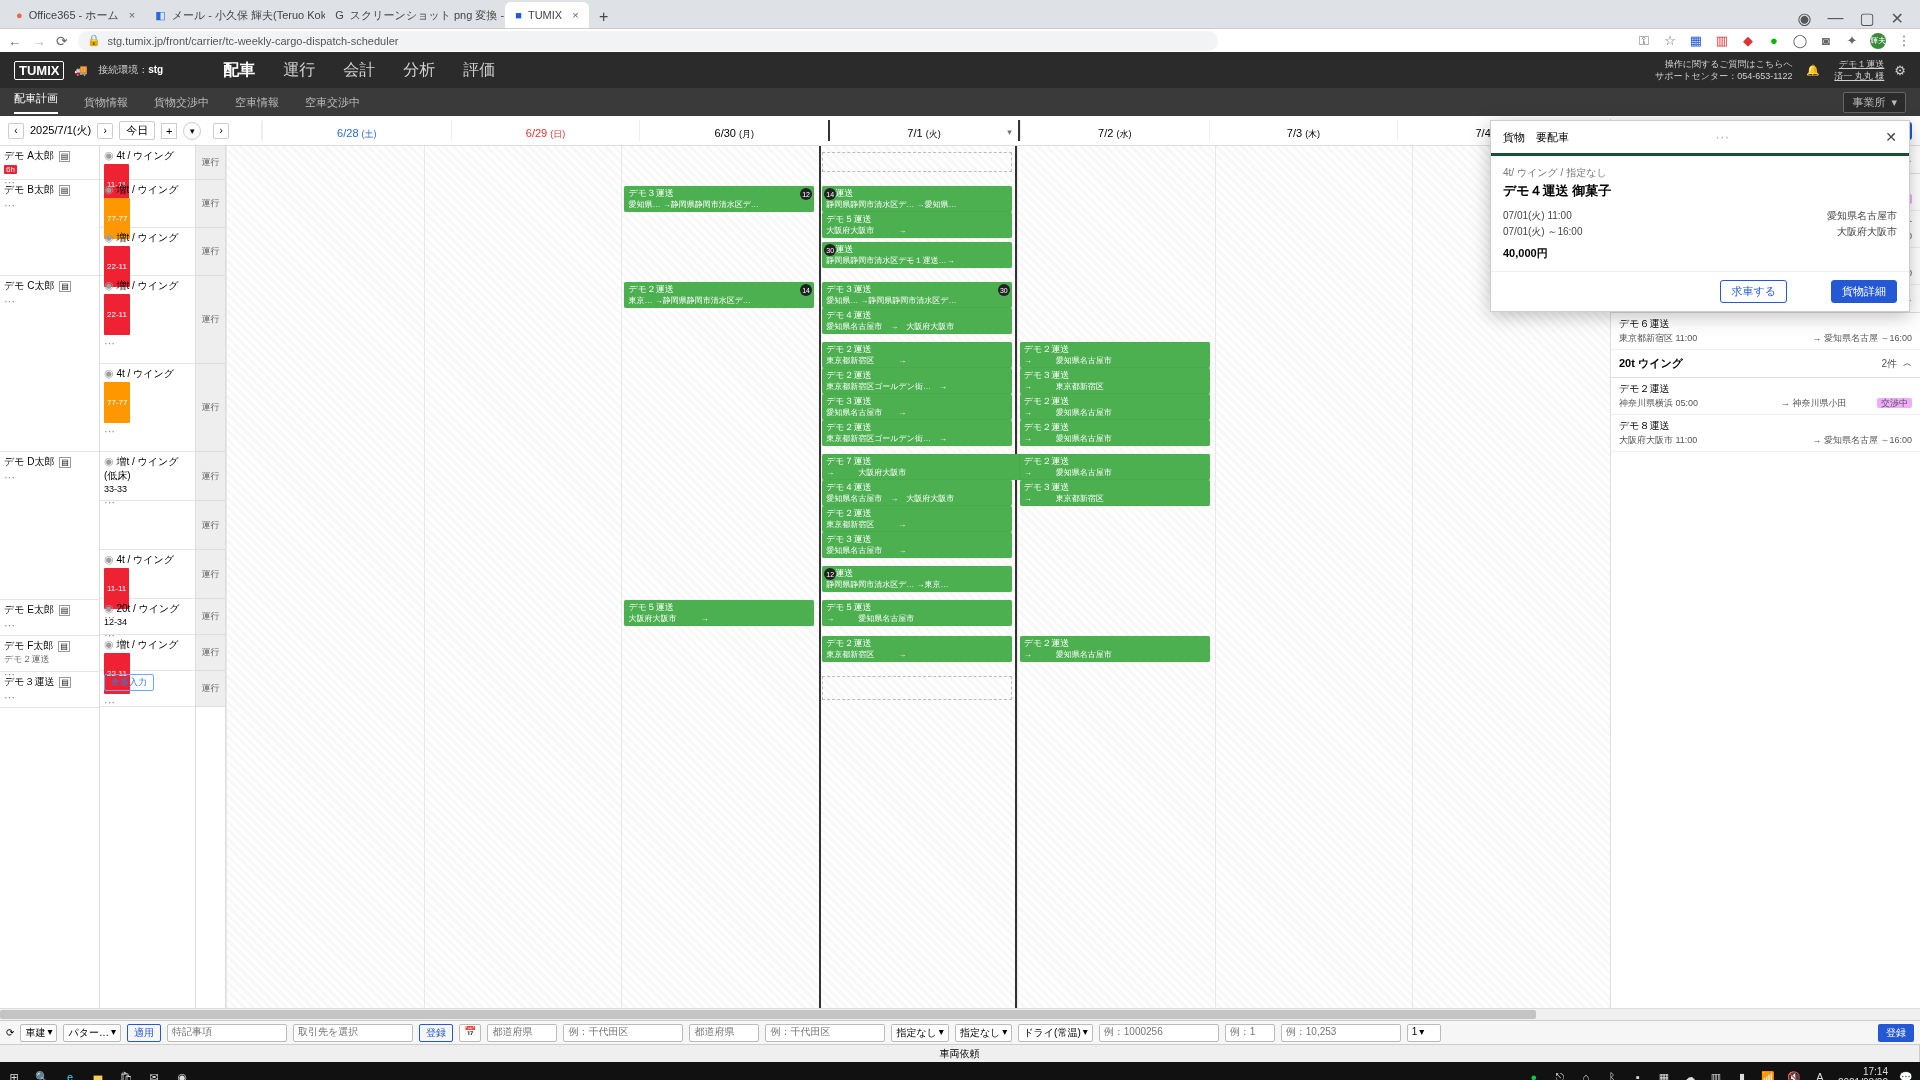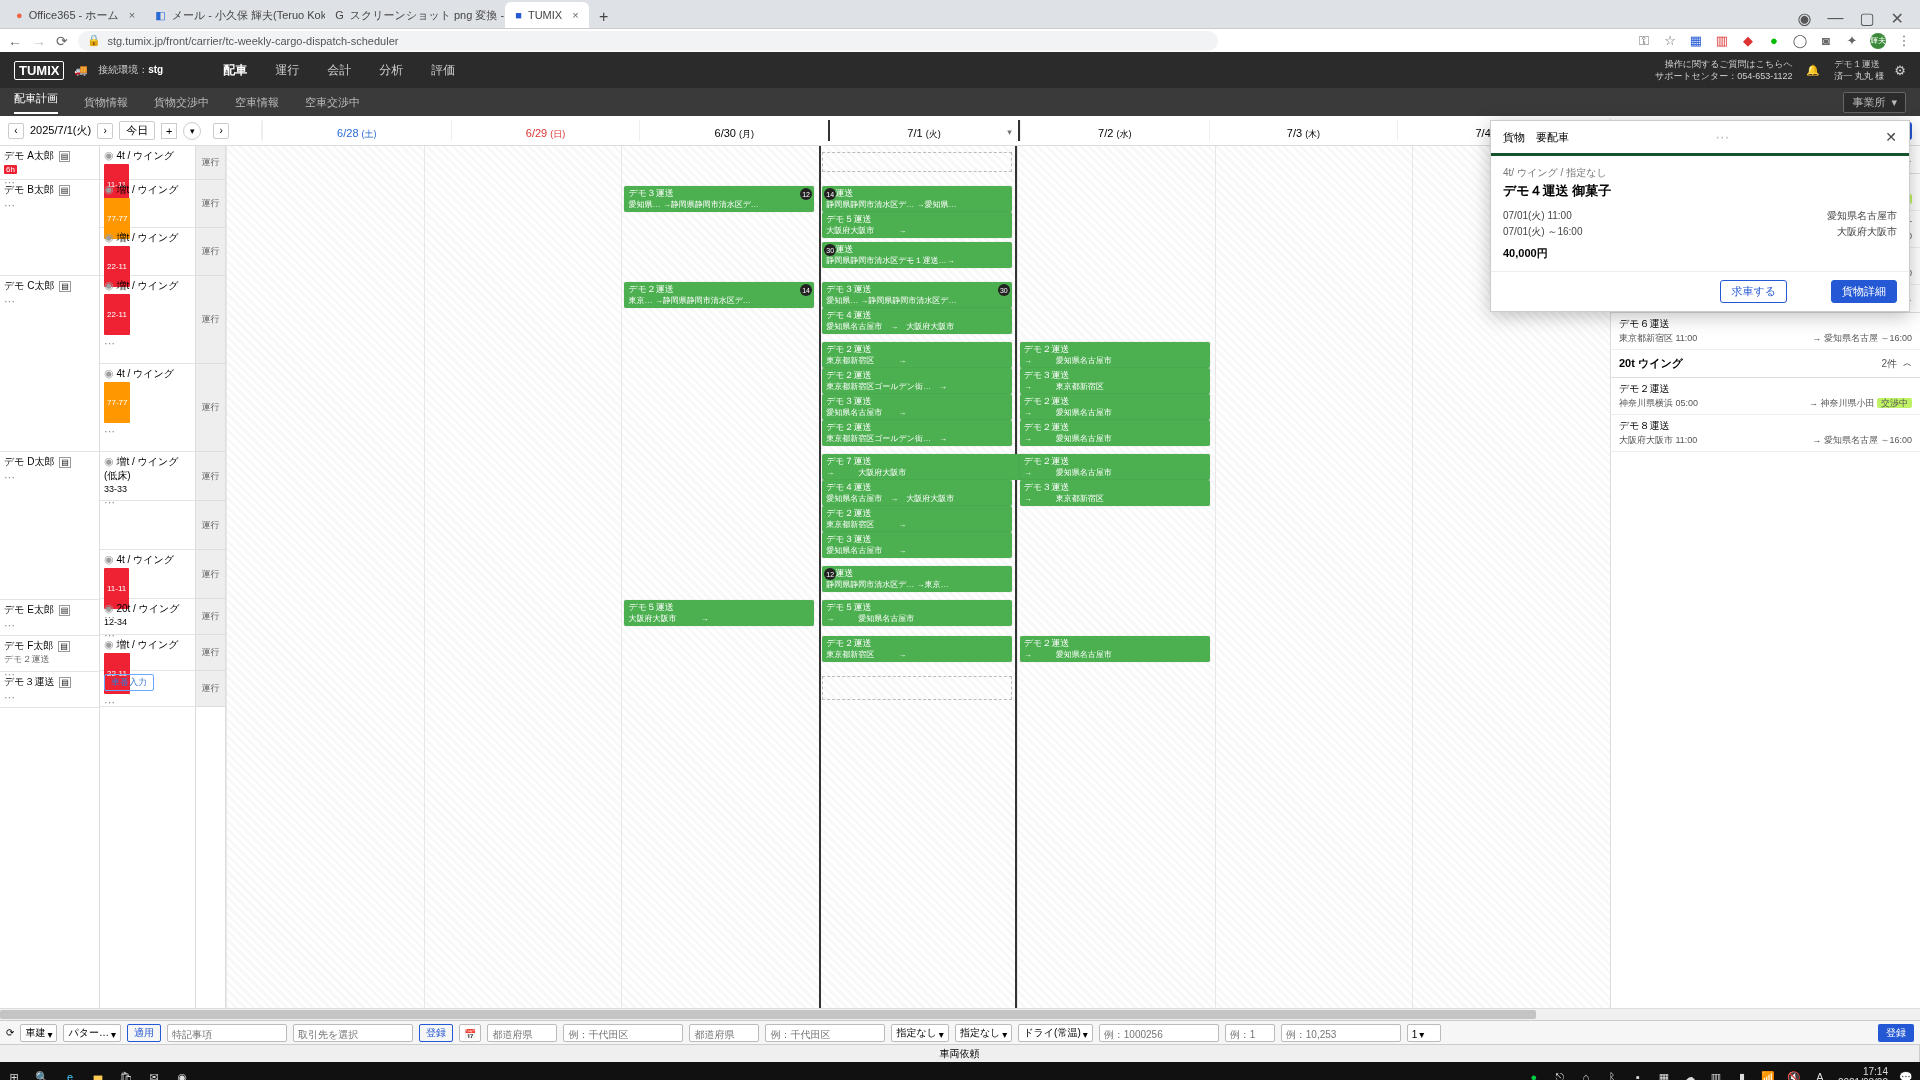--- a/index.html
+++ b/index.html
@@ -13,25 +13,25 @@
 .win-controls { margin-left:auto; display:flex; gap:16px; padding-right:10px; color:#555; }
 .addr-bar { height:24px; background:#fff; border-top:1px solid #ccc; display:flex; align-items:center; padding:0 8px; gap:10px; }
 .nav-ico { color:#666; font-size:14px; }
 .url-box { flex:0 0 auto; width:1140px; height:20px; border-radius:10px; background:#f1f3f4; display:flex; align-items:center; padding:0 10px; font-size:11px; color:#555; gap:6px; }
 .ext-icons { margin-left:auto; display:flex; gap:10px; color:#666; font-size:13px; }
 .ext-icons span { width:16px; text-align:center; }
 
 .app-top { height:36px; background:#2b2b2b; color:#cfcfcf; display:flex; align-items:center; padding:0 14px; font-size:11px; }
 .logo { font-weight:bold; font-size:13px; color:#fff; margin-right:10px; border:1px solid #fff; padding:1px 4px; border-radius:2px; }
 .env { font-size:10px; }
-.mainnav { display:flex; gap:28px; margin-left:60px; font-size:12px; }
+.mainnav { display:flex; gap:28px; margin-left:60px; font-size:16px; }
 .mainnav span.active { color:#fff; font-weight:bold; }
 .support { margin-left:auto; font-size:9px; text-align:right; line-height:12px; }
 .bell { margin:0 14px; }
-.user { font-size:9px; line-height:12px; margin-right:10px; }
+.user { font-size:9px; text-align:right; line-height:12px; margin-right:10px;text-decoration:underline; }
 .gear { font-size:13px; }
 
 .subnav { height:28px; background:#3a3a3a; color:#bbb; display:flex; align-items:center; padding:0 14px; font-size:11px; gap:26px; }
 .subnav span.active { color:#fff; border-bottom:2px solid #fff; padding-bottom:6px; }
 .office-dd { margin-left:auto; background:#2b2b2b; border:1px solid #666; padding:2px 8px; border-radius:2px; display:flex; align-items:center; gap:6px; }
 
 .datebar { height:30px; border-bottom:1px solid #ddd; display:flex; align-items:center; font-size:11px; }
 .datebar .ctrl { display:flex; align-items:center; gap:6px; padding:0 8px; }
 .chev { border:1px solid #ccc; width:16px; height:16px; display:flex; align-items:center; justify-content:center; border-radius:2px; font-size:10px; }
 .today-btn { border:1px solid #ccc; padding:1px 6px; border-radius:2px; }
@@ -77,37 +77,37 @@
 .cargo .badge { background:#222; color:#fff; border-radius:50%; width:12px; height:12px; display:inline-flex; align-items:center; justify-content:center; font-size:7px; position:absolute; right:2px; top:2px; }
 .cargo .badge.left { left:2px; right:auto; }
 .dashed-slot { position:absolute; border:1px dashed #bbb; background:transparent; }
 
 .rp-group { border-bottom:1px solid #ddd; padding:6px 8px; font-size:11px; display:flex; align-items:center; }
 .rp-group .cnt { margin-left:auto; font-size:10px; color:#555; }
 .rp-group .chev2 { margin-left:6px; font-size:9px; }
 .rp-item { border-bottom:1px solid #eee; padding:4px 8px; font-size:10px; line-height:14px; }
 .rp-item .r1 { display:flex; justify-content:space-between; }
 .rp-item .r2 { display:flex; justify-content:space-between; color:#555; font-size:9px; }
-.rp-item .hi { background:#bef264; padding:0 4px; border-radius:2px; }
+.rp-item .hi { background:#f0abfc; padding:0 4px; border-radius:2px;margin-left:28px; }
 
 .popup { position:absolute; right:10px; top:120px; width:420px; background:#fff; border:1px solid #ccc; box-shadow:0 4px 18px rgba(0,0,0,.25); z-index:50; font-size:11px; }
 .popup .hd { padding:8px 12px; border-bottom:3px solid #14532d; display:flex; align-items:center; }
 .popup .hd .cls { margin-left:auto; font-size:14px; color:#444; }
 .popup .bd { padding:10px 12px; }
 .popup .meta { color:#777; font-size:10px; }
 .popup .ttl { font-size:13px; font-weight:600; margin:2px 0 8px; }
 .popup .kv { display:flex; justify-content:space-between; font-size:10px; color:#444; line-height:16px; }
 .popup .price { font-weight:bold; margin-top:6px; }
 .popup .ft { padding:8px 12px; border-top:1px solid #eee; display:flex; justify-content:flex-end; gap:8px; }
 .popup .btn { border:1px solid #2458d4; color:#2458d4; padding:3px 10px; border-radius:3px; font-size:11px; }
 .popup .btn.primary { background:#2458d4; color:#fff;margin-left:36px; }
 .popup .more { color:#bbb; font-size:14px; }
 
 .bottombar { height:24px; border-top:1px solid #ccc; display:flex; align-items:center; font-size:10px; padding:0 6px; gap:6px; background:#f6f6f6; }
-.bb-sel { border:1px solid #bbb; background:#fff; padding:1px 4px; border-radius:2px; height:18px; display:flex; align-items:flex-end; gap:2px; }
+.bb-sel { border:1px solid #bbb; background:#fff; padding:1px 4px; border-radius:2px; height:18px; display:flex; align-items:flex-start; gap:2px; }
 .bb-sel input { border:none; font-size:10px; width:60px; background:transparent; }
 .bb-wide { width:120px; }
 .bb-btn { border:1px solid #2458d4; color:#2458d4; padding:1px 6px; border-radius:2px; }
 .bb-submit { background:#2458d4; color:#fff; padding:2px 8px; border-radius:2px; margin-left:auto; }
 
 .bottomtabs { height:18px; display:flex; border-top:1px solid #ccc; font-size:10px; }
 .bottomtabs div { flex:1; text-align:center; border-right:1px solid #ccc; background:#efefef; padding-top:2px; }
 
 .taskbar { height:30px; background:#111; color:#ddd; display:flex; align-items:center; padding:0 6px; font-size:11px; gap:12px; }
 .taskbar .tb-right { margin-left:auto; display:flex; align-items:center; gap:10px; }

